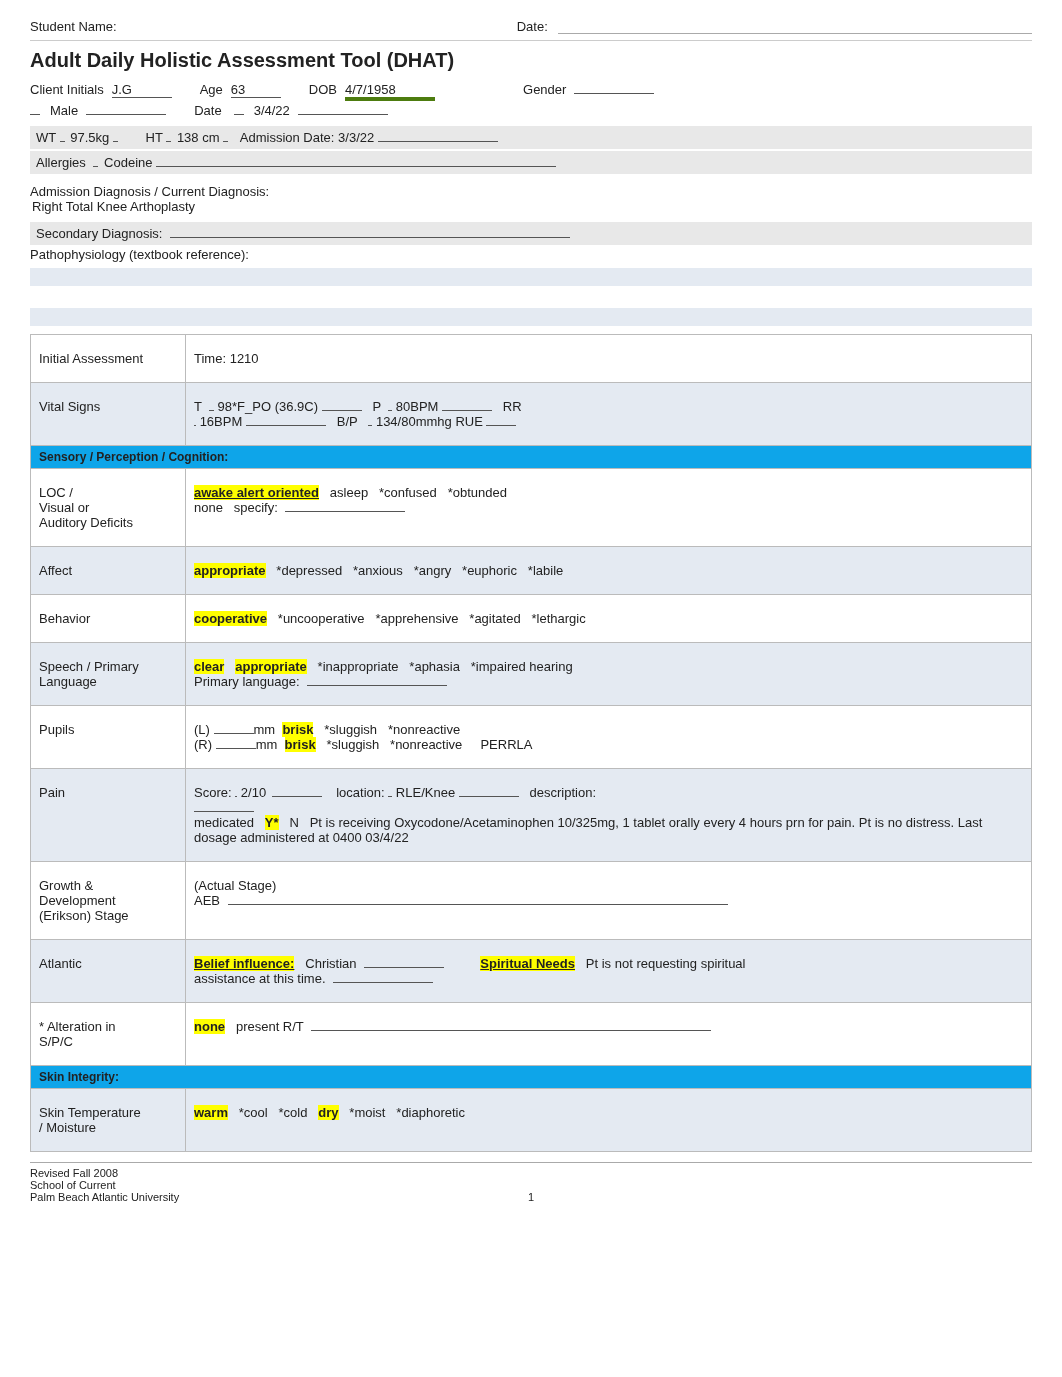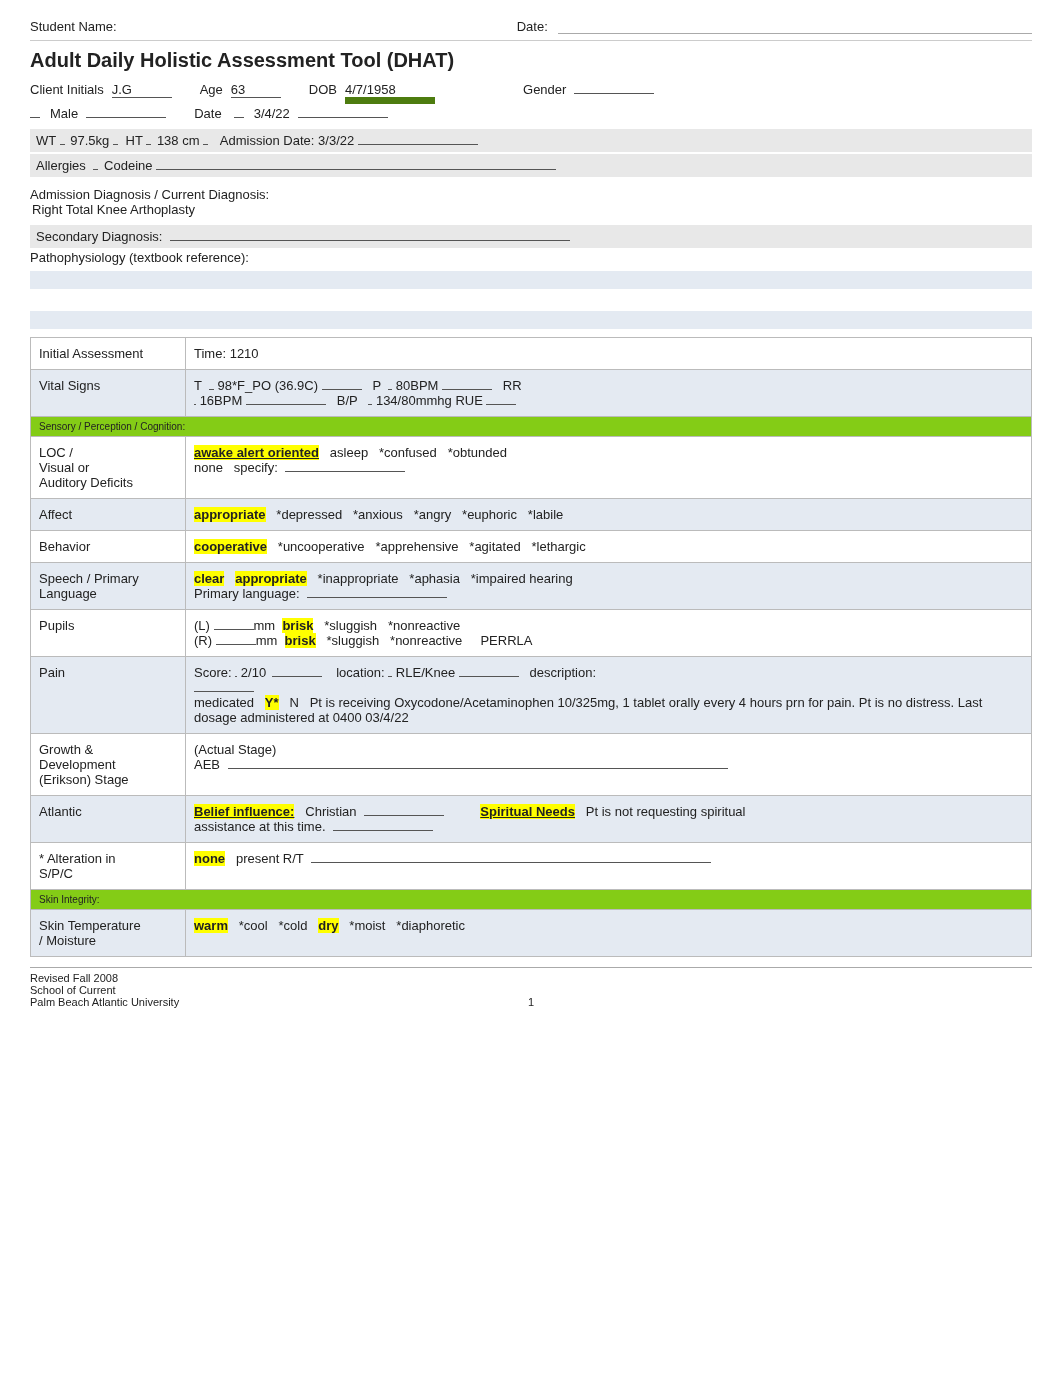--- a/index.html
+++ b/index.html
@@ -51,35 +51,36 @@
       font-weight: bold;
       text-decoration: underline;
     }
     .main-table {
       width: 100%;
       border-collapse: collapse;
       margin-top: 8px;
     }
     .main-table td, .main-table th {
       border: 1px solid #bbb;
-      padding: 8px 8px;
+      padding: 16px 8px;
       vertical-align: top;
     }
     .main-table .left-label {
       width: 155px;
       background: #fff;
       font-size: 13px;
     }
     .main-table .right-content {
       background: #fff;
     }
     .main-table .section-hdr {
-      background: #84cc16;
-      font-size: 10px;
+      background: #0ea5e9;
+      font-size: 12px;
       padding: 4px 8px;
+      font-weight: bold;
     }
     .footer-row {
       border-top: 1px solid #aaa;
       display: flex;
       justify-content: space-between;
       align-items: flex-end;
       padding-top: 4px;
       margin-top: 10px;
       font-size: 11px;
     }
@@ -104,41 +105,41 @@
 
   <div class="title-row">Adult Daily Holistic Assessment Tool (DHAT)</div>
 
   <div class="client-info-block">
     <div class="line">
       <span>Client Initials</span>
       <span style="border-bottom:1px solid #555; min-width:60px; display:inline-block; padding-right:4px;"><span>J.G</span></span>
       <span style="margin-left:20px;">Age</span>
       <span style="border-bottom:1px solid #555; min-width:50px; display:inline-block; padding-right:4px;"><span>63</span></span>
       <span style="margin-left:20px;">DOB</span>
-      <span style="border-bottom:7px solid #4d7c0f; min-width:90px; display:inline-block; padding-right:4px;"><span>4/7/1958</span></span>
+      <span style="border-bottom:4px solid #4d7c0f; min-width:90px; display:inline-block; padding-right:4px;"><span>4/7/1958</span></span>
       <span style="margin-left:80px;">Gender</span>
       <span style="border-bottom:1px solid #555; min-width:80px; display:inline-block;"></span>
     </div>
     <div class="line">
       <span style="border-bottom:1px solid #555; min-width:10px; display:inline-block; margin-right:2px;"></span>
       <span>Male</span>
       <span style="border-bottom:1px solid #555; min-width:80px; display:inline-block; margin-left:0;"></span>
       <span style="margin-left:20px;">Date</span>
       <span style="border-bottom:1px solid #555; min-width:10px; display:inline-block; margin-left:4px; margin-right:2px;"></span>
       <span>3/4/22</span>
       <span style="border-bottom:1px solid #555; min-width:90px; display:inline-block;"></span>
     </div>
   </div>
 
   <div class="shaded-row">
     <span>WT</span>
     <span style="border-bottom:1px solid #555; min-width:5px; display:inline-block; margin-right:2px;"></span>
     <span>97.5kg</span>
     <span style="border-bottom:1px solid #555; min-width:5px; display:inline-block; margin-left:0;"></span>
-    <span style="margin-left:4px;">HT</span>
+    <span style="margin-left:24px;">HT</span>
     <span style="border-bottom:1px solid #555; min-width:5px; display:inline-block; margin-right:2px;"></span>
     <span>138 cm</span>
     <span style="border-bottom:1px solid #555; min-width:5px; display:inline-block;"></span>
     <span style="margin-left:8px;"><span>Admission Date:</span></span>
     <span>3/3/22</span>
     <span style="border-bottom:1px solid #555; min-width:120px; display:inline-block;"></span>
   </div>
   <div class="shaded-row">
     <span>Allergies</span>
     <span style="border-bottom:1px solid #555; min-width:5px; display:inline-block; margin-left:4px; margin-right:2px;"></span>

